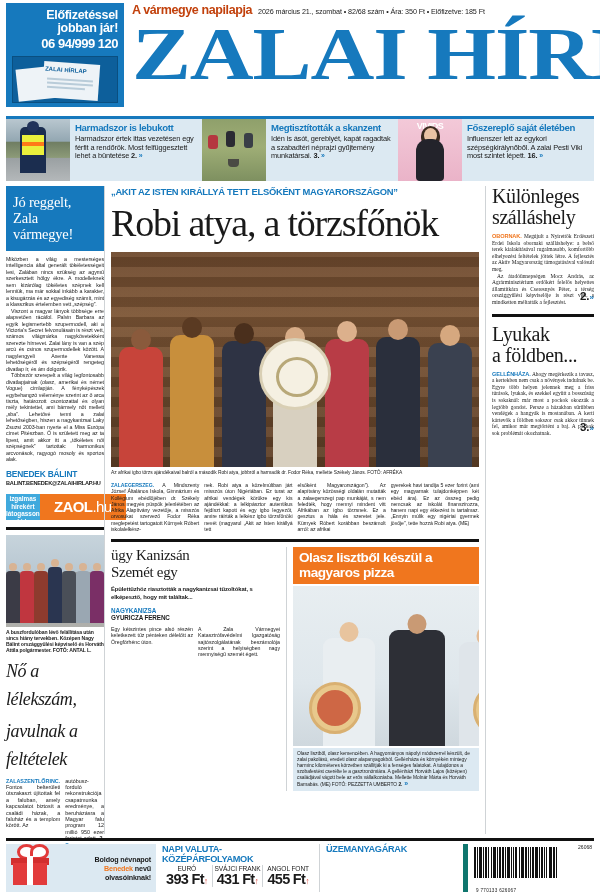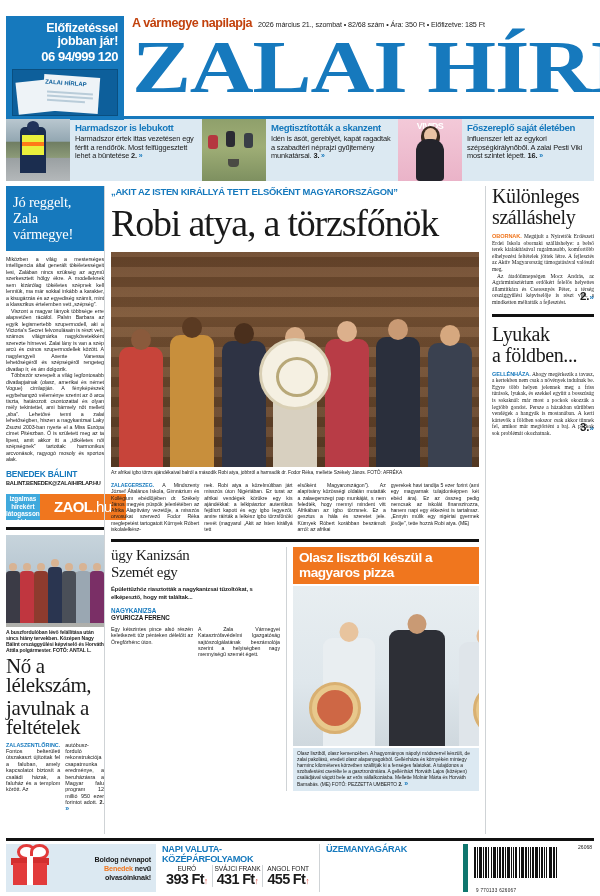--- a/index.html
+++ b/index.html
@@ -6,21 +6,21 @@
   body{
     width:600px;height:896px;overflow:hidden;
     background:#ffffff;
     font-family:"Liberation Sans", sans-serif;
     color:#1a1a1a;
     -webkit-font-smoothing:antialiased;
   }
   .page{position:relative;width:600px;height:896px;box-sizing:border-box;padding:0 6px;}
 
   
-  .masthead{display:flex;height:112px;padding-top:16px;box-sizing:border-box;}
+  .masthead{display:flex;height:112px;padding-top:3px;box-sizing:border-box;}
   .promo-box{
     width:118px;height:104px;background:#1679bd;color:#fff;
     box-sizing:border-box;padding:6px 6px 4px 6px;flex:0 0 auto;
     display:flex;flex-direction:column;align-items:flex-end;
   }
   .promo-l1{font-size:12.5px;font-weight:bold;line-height:13px;text-align:right;letter-spacing:-.3px;}
   .promo-l2{font-size:12.5px;font-weight:bold;line-height:13px;text-align:right;letter-spacing:-.3px;}
   .promo-phone{font-size:13px;font-weight:bold;line-height:16px;text-align:right;margin-top:1px;letter-spacing:-.5px;}
   .promo-img{
     width:104px;height:47px;margin-top:4px;background:#0d5f9b;position:relative;overflow:hidden;
@@ -93,21 +93,21 @@
   .zaol-l{flex:1;background:#3fa9dd;color:#fff;display:flex;flex-direction:column;justify-content:center;align-items:center;font-size:6.4px;font-weight:bold;line-height:7.6px;text-align:center;}
   .zaol-r{width:86px;flex:0 0 auto;background:#f0761e;color:#fff;display:flex;align-items:center;justify-content:center;font-size:15px;font-weight:bold;letter-spacing:-.6px;}
   .zaol-r span{font-weight:normal;}
   .rule-blk{height:3px;background:#111;margin:7px 0 5px 0;}
 
   .photo-walk{height:92px;position:relative;overflow:hidden;background:linear-gradient(#c7d4dc 0%,#b9c8d2 40%,#9a9a96 41%,#b0b0ac 100%);}
   .pw-row{position:absolute;bottom:4px;left:0;right:0;display:flex;justify-content:space-around;align-items:flex-end;}
   .pw-p{width:14px;height:52px;border-radius:4px 4px 0 0;position:relative;}
   .pw-p:before{content:"";position:absolute;left:3px;top:-8px;width:8px;height:8px;border-radius:50%;background:#d8b393;}
   .cap{font-size:5.1px;line-height:6px;font-weight:bold;margin-top:2px;letter-spacing:-.1px;}
-  .h-serif{font-family:"Liberation Serif",serif;font-size:21px;line-height:19px;letter-spacing:-.4px;margin-top:4px;}
+  .h-serif{font-family:"Liberation Serif",serif;font-size:18px;line-height:28px;letter-spacing:-.4px;margin-top:4px;font-style:italic;}
   .dek{font-size:5.4px;line-height:6.4px;text-align:justify;margin-top:5px;display:flex;gap:5px;}
   .dek .dl{color:#1679bd;font-weight:bold;}
   .dek > div{flex:1;}
 
   
   .eyebrow{color:#1679bd;font-size:9.4px;font-weight:bold;letter-spacing:-.3px;}
   .mainhead{font-family:"Liberation Serif",serif;font-size:38px;line-height:40px;letter-spacing:-1.2px;margin-top:6px;}
   .mainphoto{margin-top:9px;height:215px;position:relative;overflow:hidden;
     background:linear-gradient(#6f4a2e 0%,#7d5636 30%,#5e3f26 100%);}
   .mp-wall{position:absolute;inset:0;background:

